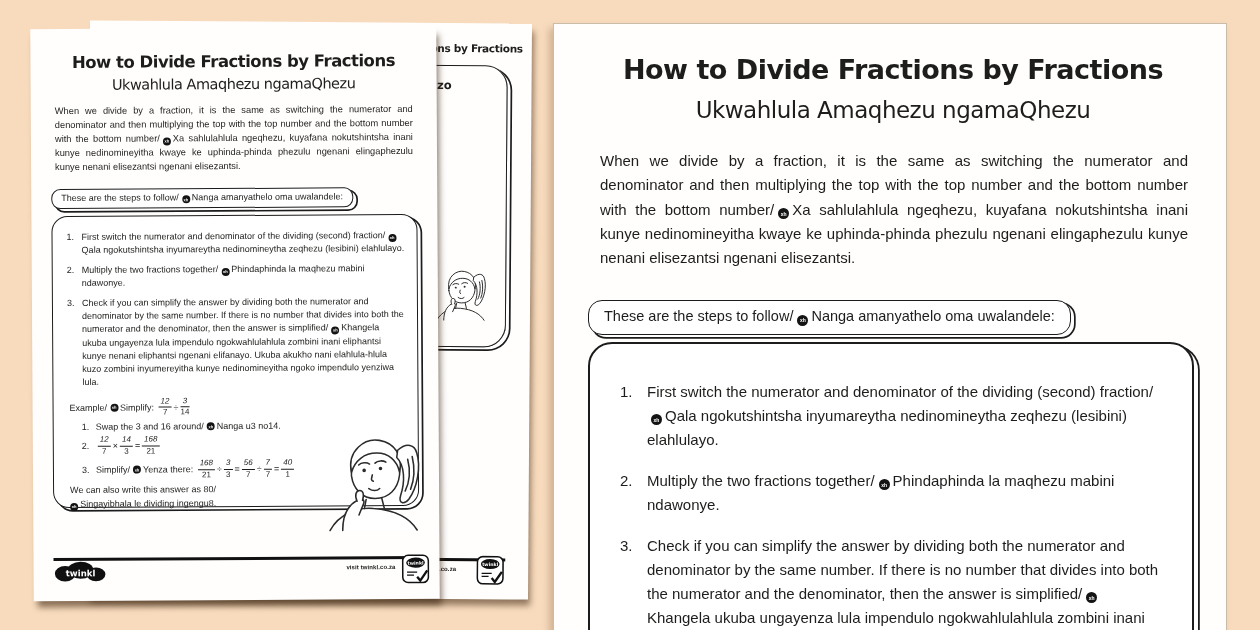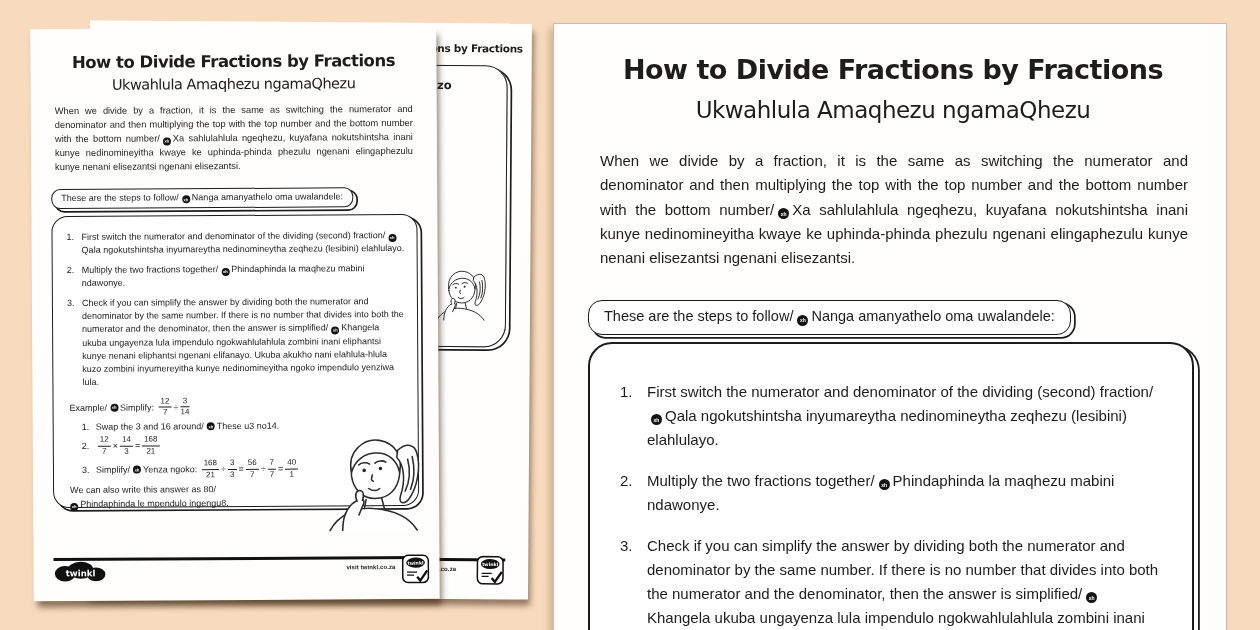--- a/index.html
+++ b/index.html
@@ -66,21 +66,21 @@
   ol.steps { list-style:none; }
   ol.steps li { display:flex; }
   .pg-front ol.steps li { margin-bottom:7px; font-size:9px; line-height:1.45; }
   .pg-right ol.steps li { margin-bottom:17px; font-size:15px; line-height:1.6; }
   ol.steps .num { flex:0 0 auto; }
   .pg-front ol.steps .num { width:15px; }
   .pg-right ol.steps .num { width:27px; }
   ol.steps .bd { flex:1; }
   
   .frac { display:inline-flex; flex-direction:column; align-items:center; vertical-align:middle; line-height:1.05; margin:0 2px; font-size:8px; }
-  .frac .n { border-bottom:1.1px solid #1d1d1b; padding:0 2px 1px; }
+  .frac .n { border-bottom:1.1px solid #1d1d1b; padding:0 2px 1px;font-style:italic; }
   .frac .d { padding-top:1px; }
   .example { margin:9px 0 0 2px; font-size:9px; position:relative; z-index:2; }
   .ex-line { margin-bottom:5px; display:flex; align-items:center; flex-wrap:wrap; }
   .ex-sub { margin-left:12px; }
   .ex-sub .row { display:flex; align-items:center; margin-bottom:4px; }
   .ex-sub .row .num { width:14px; }
   .closing { margin-top:4px; line-height:1.5; }
   
   .foot-line { position:absolute; height:2.6px; background:#111; }
   .visit { position:absolute; font-size:6px; font-weight:bold; letter-spacing:.1px; }
@@ -163,41 +163,41 @@
         <span class="frac">
             <span class="n">3</span>
             <span class="d">14</span>
           </span>
       </div>
       <div class="ex-sub">
         <div class="row">
             <span class="num">1.</span>
             <span>Swap the 3 and 16 around/</span>
             <span class="xb">xh</span>
-            <span>These u3 no14.</span>
+            <span>Nanga u3 no14.</span>
           </div>
         <div class="row">
             <span class="num">2.</span>
           <span class="frac">
               <span class="n">12</span>
               <span class="d">7</span>
             </span>
           <span>×</span>
           <span class="frac">
               <span class="n">14</span>
               <span class="d">3</span>
             </span>
           <span>=</span>
           <span class="frac">
               <span class="n">168</span>
               <span class="d">21</span>
             </span>
         </div>
         <div class="row"><span class="num">3.</span>
-          <span>Simplify/</span><span class="xb">xh</span><span>Yenza ngoko:</span>&nbsp;
+          <span>Simplify/</span><span class="xb">xh</span><span>Yenza there:</span>&nbsp;
           <span class="frac">
               <span class="n">168</span>
               <span class="d">21</span>
             </span>
           <span>÷</span>
           <span class="frac">
               <span class="n">3</span>
               <span class="d">3</span>
             </span>
           <span>=</span>
@@ -212,21 +212,21 @@
             </span>
           <span>=</span>
           <span class="frac">
               <span class="n">40</span>
               <span class="d">1</span>
             </span>
         </div>
       </div>
       <div class="closing">
         <div><span>We can also write this answer as 80/</span></div>
-        <div><span class="xb" style="margin-left:0">xh</span><span>Phindaphinda le mpendulo ingengu8.</span></div>
+        <div><span class="xb" style="margin-left:0">xh</span><span>Singayibhala le dividing ingengu8.</span></div>
       </div>
     </div>
   </div>
 
   <svg class="girl-front" viewBox="0 0 130 110">
     <g fill="none" stroke="#2b2b2b" stroke-width="1.7" stroke-linecap="round" stroke-linejoin="round">
       <path d="M14 108 C24 90 44 82 62 84 C86 86 102 95 110 108" fill="#fff"></path>
       <path d="M52 84 L54 74 M74 84 L71 72"></path>
       <path d="M38 48 C36 27 51 13 66 14 C83 15 93 30 91 47 C89 63 79 73 64 73 C50 73 40 63 38 48 Z" fill="#fff"></path>
       <path d="M38 44 C33 20 53 6 69 9 C86 12 95 26 91 44 C88 31 79 23 66 23 C52 23 42 31 38 44 Z" fill="#fff"></path>

